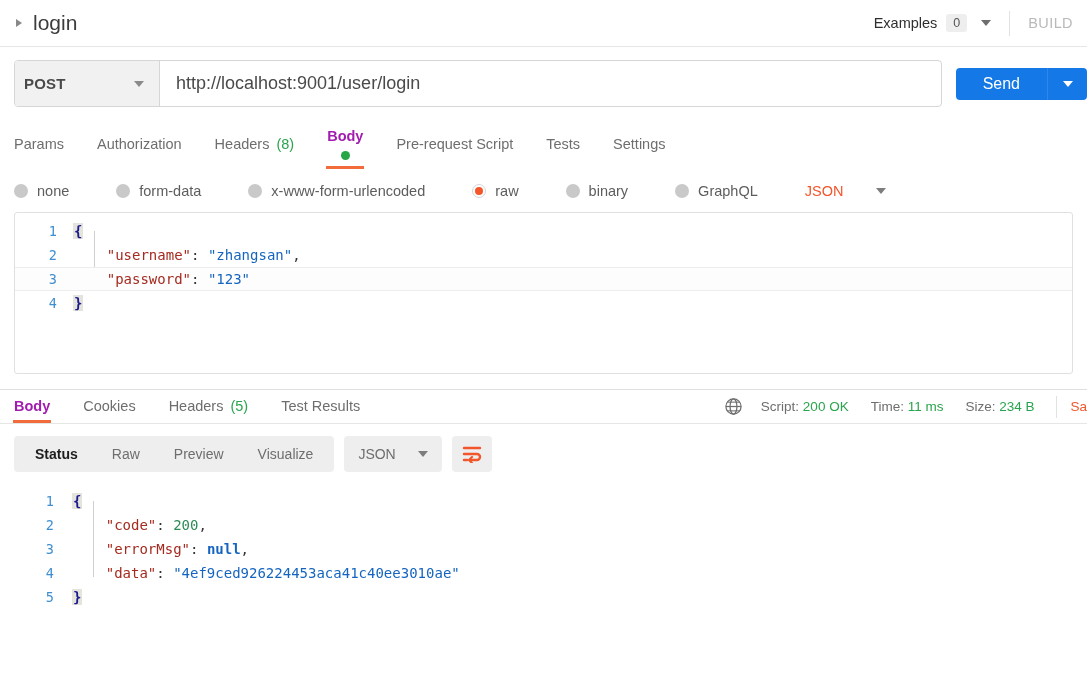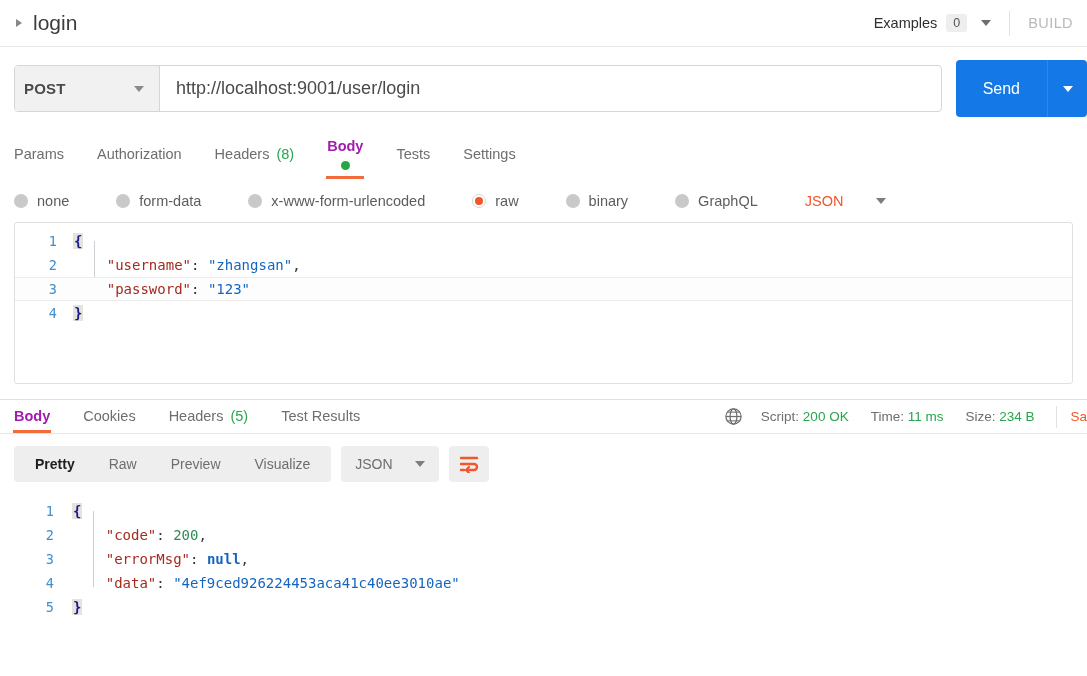--- a/index.html
+++ b/index.html
@@ -72,21 +72,21 @@
     border-top: 6px solid #8a8a8a;
     border-left: 5px solid transparent;
     border-right: 5px solid transparent;
   }
   .url-input {
     flex: 1; border: none; outline: none;
     font-size: 18px; color: #4a4a4a;
     padding: 0 16px; background: transparent;
     font-family: "Liberation Sans", sans-serif;
   }
-  .send-group { display: flex; height: 57px; }
+  .send-group { display: flex; height: 32px; }
   .send-btn {
     background: #1479e6; color: #fff;
     border: none; border-radius: 4px 0 0 4px;
     font-size: 16px; padding: 0 27px;
     cursor: pointer;
     font-family: "Liberation Sans", sans-serif;
   }
   .send-caret {
     background: #1479e6; border-radius: 0 4px 4px 0;
     width: 40px; display: flex; align-items: center; justify-content: center;
@@ -278,20 +278,23 @@
     <div class="rtab">
       <span>Authorization</span>
     </div>
     <div class="rtab">
       <span>Headers</span>
       <span class="cnt-green">(8)</span>
     </div>
     <div class="rtab active">
       <span>Body</span>
       <span class="dot-green"></span>
+    </div>
+    <div class="rtab">
+      <span>Pre-request Script</span>
     </div>
     <div class="rtab">
       <span>Tests</span>
     </div>
     <div class="rtab">
       <span>Settings</span>
     </div>
   </div>
 
 <div class="radiorow" id="radio-row">
@@ -384,21 +387,21 @@
       <span>Size:</span>
       <span class="meta-val">234 B</span>
     </span>
     <span class="meta-div"></span>
     <span class="save-resp">Sa</span>
   </div>
 </div>
 
 <div class="resp-toolbar">
   <div class="seg" id="view-modes">
-      <div class="seg-item active">Pretty</div>
+      <div class="seg-item active">Status</div>
       <div class="seg-item">Raw</div>
       <div class="seg-item">Preview</div>
       <div class="seg-item">Visualize</div>
     </div>
   <div class="json-box">
     <span class="json-box-text">JSON</span>
     <span class="caret-gray2"></span>
   </div>
   <div class="wrap-btn">
     <svg width="20" height="18" viewBox="0 0 20 18">

